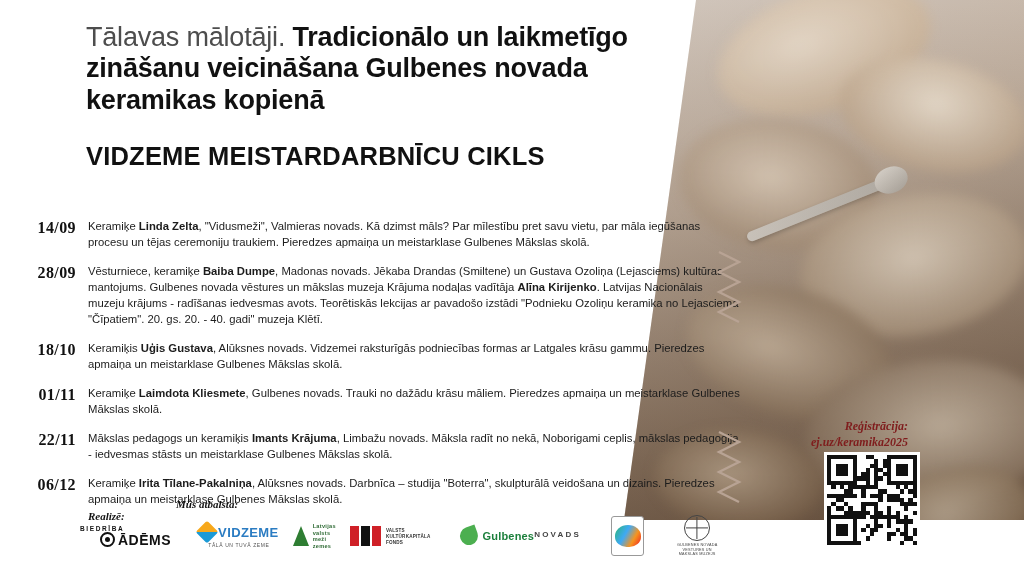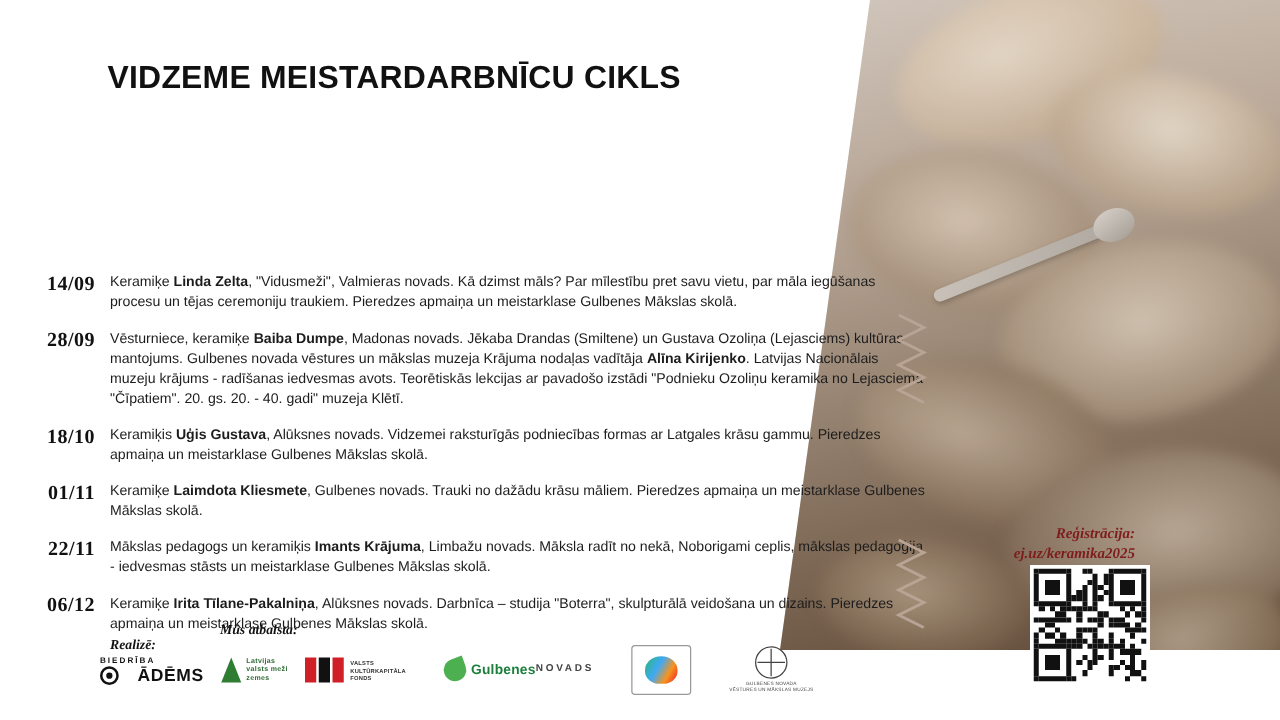--- a/index.html
+++ b/index.html
@@ -109,21 +109,21 @@
   }
   #realize-label { position: absolute; left: 8px; top: 12px; }
   #support-label { position: absolute; left: 96px; top: 0; }
 
   #logos { position: absolute; left: 0; top: 16px; display: flex; align-items: center; gap: 14px; }
   .logo { display: flex; align-items: center; height: 44px; }
 
   
   .logo-ademas { flex-direction: column; align-items: flex-start; justify-content: center; }
   .logo-ademas .bd { font-size: 6.5px; letter-spacing: 1.6px; color: #111; font-weight: 700; }
-  .logo-ademas .nm { display: flex; align-items: flex-end; gap: 15px; }
+  .logo-ademas .nm { display: flex; align-items: flex-start; gap: 3px; margin-left: 20px; }
   .logo-ademas .ring {
     width: 15px; height: 15px; border: 2.5px solid #111; border-radius: 50%;
     position: relative;
   }
   .logo-ademas .ring:after {
     content: ""; position: absolute; left: 3px; top: 3px; width: 5px; height: 5px;
     border-radius: 50%; background: #111;
   }
   .logo-ademas .word { font-size: 14px; font-weight: 700; color: #111; letter-spacing: .5px; }
 
@@ -202,20 +202,24 @@
     <div class="blob b5"></div>
     <div class="blob b6"></div>
     <div class="blob b7"></div>
     <div class="blob b8"></div>
     <div class="spoon"></div>
   </div>
   <div class="shade"></div>
 </div>
 
 <div id="title-block">
+  <h1 id="title-line">
+    <span class="light">Tālavas mālotāji.</span>
+    <span class="bold">Tradicionālo un laikmetīgo zināšanu veicināšana Gulbenes novada keramikas kopienā</span>
+  </h1>
   <div id="subtitle">VIDZEME MEISTARDARBNĪCU CIKLS</div>
 </div>
 
 <div id="schedule">
     <div class="row">
       <div class="row-date">14/09</div>
       <div class="row-text"><span>Keramiķe </span><b>Linda Zelta</b><span>, "Vidusmeži", Valmieras novads. Kā dzimst māls? Par mīlestību pret savu vietu, par māla iegūšanas procesu un tējas ceremoniju traukiem.  Pieredzes apmaiņa un meistarklase Gulbenes Mākslas skolā.</span></div>
     </div>
     <div class="row">
       <div class="row-date">28/09</div>
@@ -703,20 +707,27 @@
   <div id="logos">
 
     <div class="logo logo-ademas">
       <div class="bd">BIEDRĪBA</div>
       <div class="nm">
         <span class="ring"></span>
         <span class="word">ĀDĒMS</span>
       </div>
     </div>
 
+    <div class="logo logo-vidzeme" style="margin-left:14px;">
+      <div class="top">
+        <span class="mark"></span>
+        <span class="txt">VIDZEME</span>
+      </div>
+      <div class="sub">TĀLĀ UN TUVĀ ZEME</div>
+    </div>
 
     <div class="logo logo-lvm">
       <span class="tree"></span>
       <span class="lines">
         <span>Latvijas</span>
         <span>valsts meži</span>
         <span>zemes</span>
       </span>
     </div>
 

